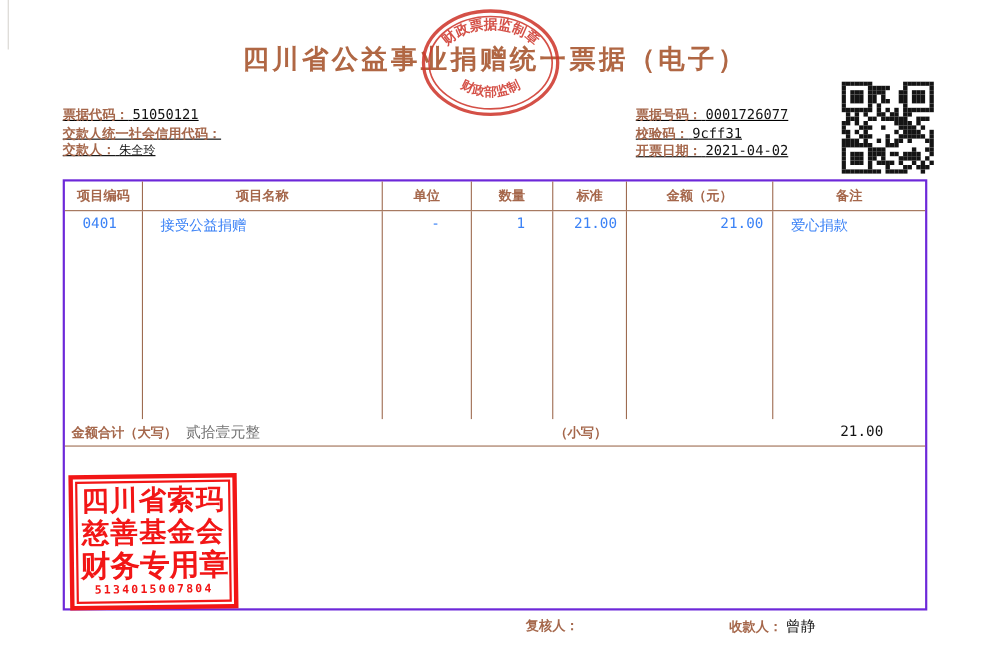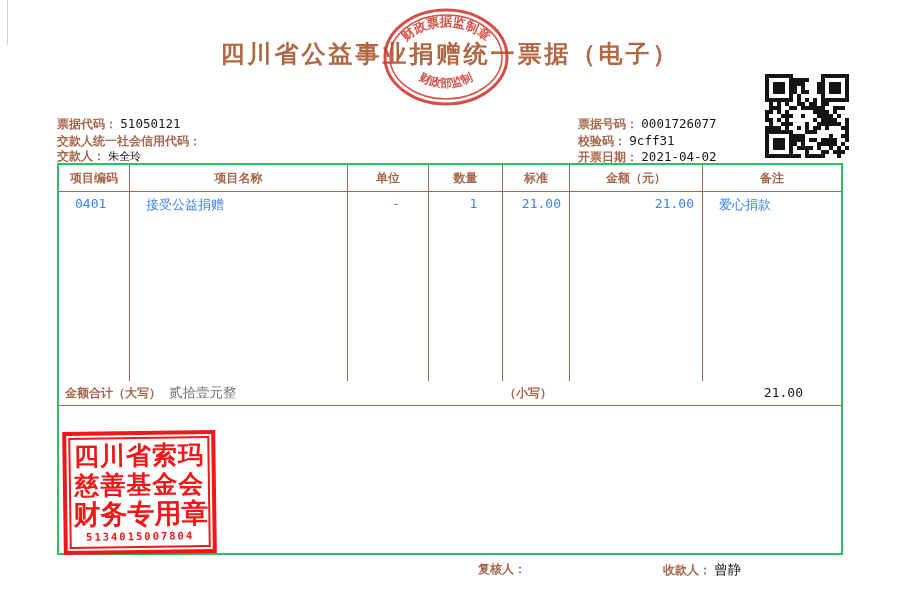--- a/index.html
+++ b/index.html
@@ -9,33 +9,33 @@
 
   
   .title{position:absolute;left:0;right:0;top:38px;text-align:center;
          font-family:Liberation Serif, serif;font-weight:bold;
          font-size:24px;letter-spacing:3px;color:#b06744;}
 
   
   .oval-stamp{position:absolute;left:382px;top:7px;width:128px;height:101px;opacity:.88;}
 
   
-  .hdr{position:absolute;top:116px;font-size:12px;line-height:15.5px;}
+  .hdr{position:absolute;top:96px;font-size:12px;line-height:15.5px;text-decoration:underline;}
   .hdr.left{left:57px;}
   .hdr.right{left:578px;}
   .hdr .lbl{font-family:"Liberation Serif","DejaVu Serif",serif;font-weight:bold;color:#a5674b;}
   .hdr .val{color:#141414;font-family:"DejaVu Sans Mono","Liberation Mono",monospace;font-size:12.5px;}
   .hdr .val.cn{font-family:"Liberation Sans","DejaVu Sans",sans-serif;font-size:11px;}
 
   
   .qr{position:absolute;left:765px;top:74px;width:84px;height:84px;}
 
   
   .tbl{position:absolute;left:57px;top:163px;width:786px;height:392px;
-       border:2px solid #22c55e;}
+       border:2px solid #6d28d9;}
   .trow{display:flex;}
   .trow .c{border-right:1.5px solid #9e6c51;}
   .trow .c:last-child{border-right:none;}
   .c0{width:71px;}.c1{width:218px;}.c2{width:81px;}.c3{width:74px;}
   .c4{width:67px;}.c5{width:133px;}.c6{flex:1;}
   .thead{height:27px;border-bottom:1.5px solid #9e6c51;}
   .thead .c{display:flex;align-items:center;justify-content:center;
             font-family:"Liberation Serif","DejaVu Serif",serif;font-weight:bold;
             font-size:12px;color:#a5674b;}
   .tbody{height:189px;}

